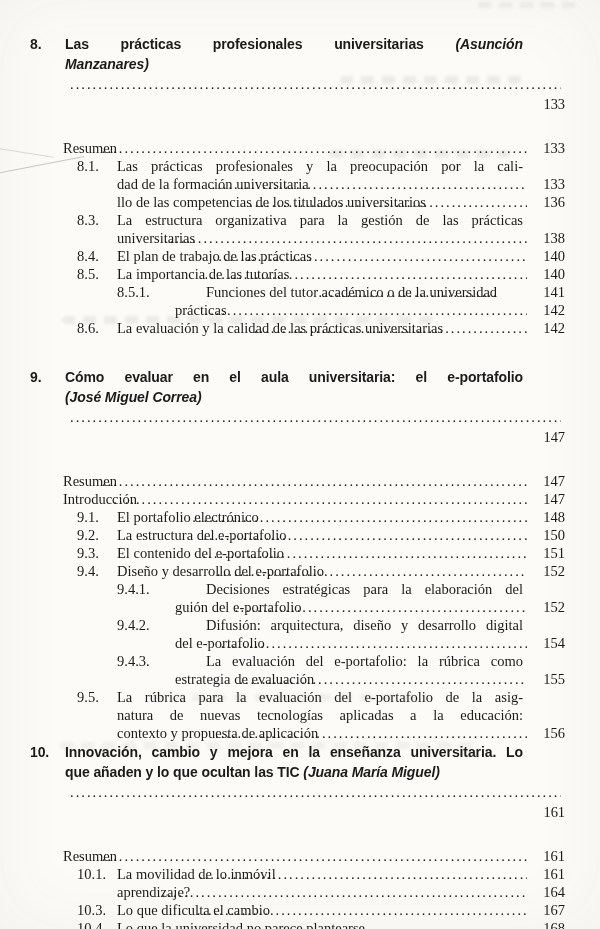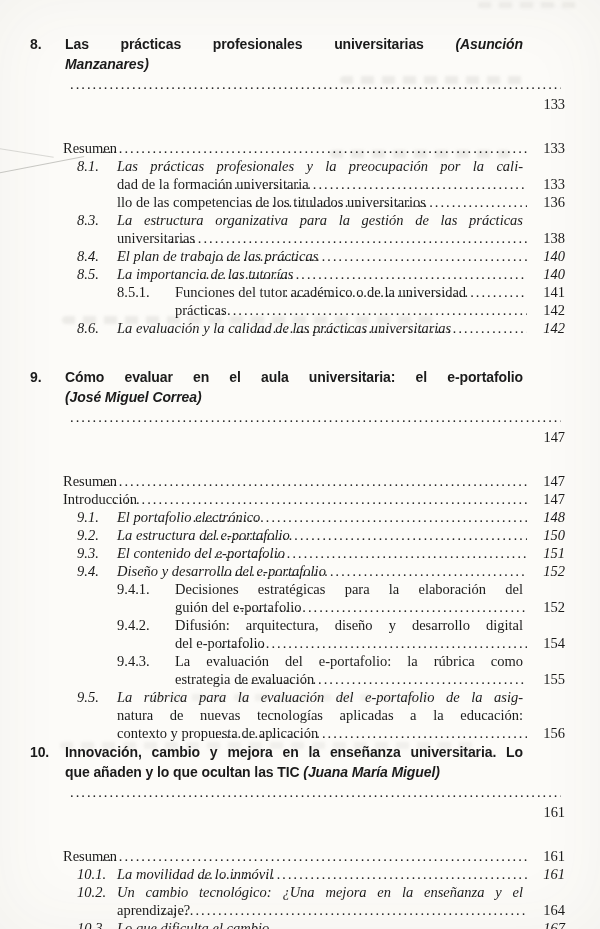--- a/index.html
+++ b/index.html
@@ -30,23 +30,23 @@
     line-height:20px;
     letter-spacing:-0.1px;
   }
   .marker{flex:0 0 auto;}
   .k-ch   > .marker{width:35px;}
   .k-item > .marker{width:40px;}
   .k-sub  > .marker{width:58px;}
   .k-ch{padding-left:0;}
   .k-ch-cont{padding-left:35px;flex-direction:column;}
   .k-plain{padding-left:33px;}
-  .k-item{padding-left:47px;font-style:italic;}
+  .k-item{padding-left:47px;}
   .k-item-cont{padding-left:87px;}
-  .k-sub{padding-left:87px;}
+  .k-sub{padding-left:87px;gap:31px;}
   .k-sub-cont{padding-left:145px;}
   .text{flex:0 1 auto;white-space:nowrap;min-width:0;}
   .fill{padding-right:42px;}
   .fill > .text{
     flex:1 1 auto;
     white-space:normal;
     text-align:justify;
     text-align-last:justify;
     text-justify:inter-word;
   }
@@ -281,24 +281,20 @@
             <span class="text">Resumen</span>
             <span class="dots"></span>
             <span class="pageno">161</span>
           </div>
           <div class="row k-item">
             <span class="marker">10.1.</span>
             <span class="text">La movilidad de lo inmóvil</span>
             <span class="dots"></span>
             <span class="pageno">161</span>
           </div>
-          <div class="row k-item fill">
-            <span class="marker">10.2.</span>
-            <span class="text">Un cambio tecnológico: ¿Una mejora en la enseñanza y el</span>
-          </div>
           <div class="row k-item-cont">
             <span class="text">aprendizaje?</span>
             <span class="dots"></span>
             <span class="pageno">164</span>
           </div>
           <div class="row k-item">
             <span class="marker">10.3.</span>
             <span class="text">Lo que dificulta el cambio</span>
             <span class="dots"></span>
             <span class="pageno">167</span>

